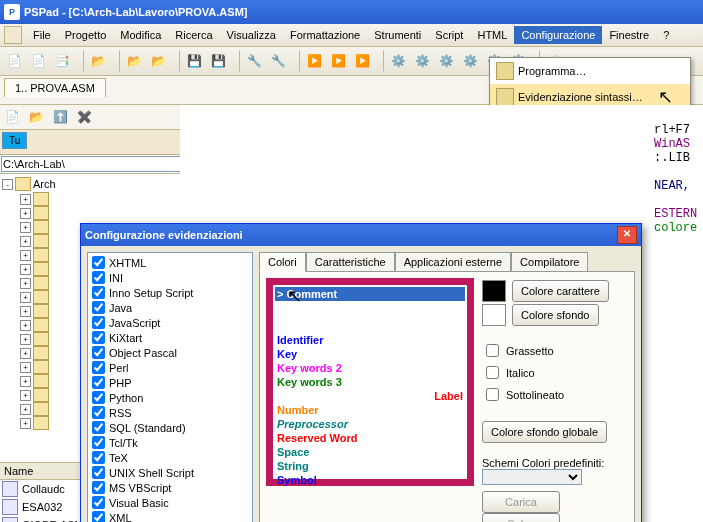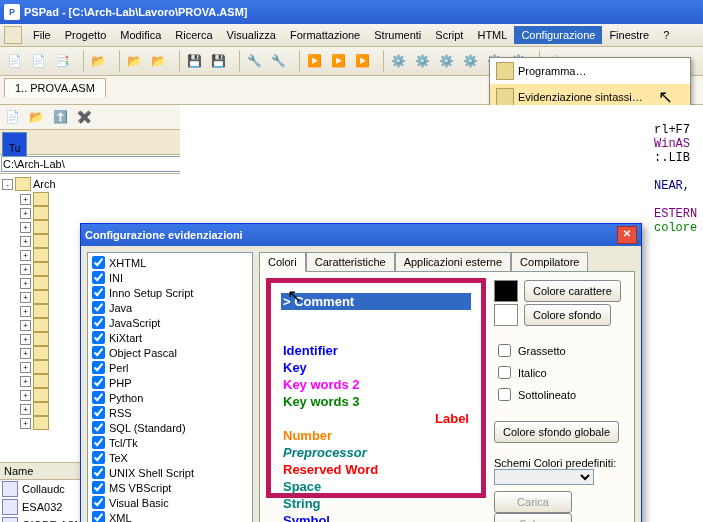--- a/index.html
+++ b/index.html
@@ -16,21 +16,21 @@
 .tab{display:inline-block;padding:3px 10px;background:#f0e8d0;border:1px solid #c0b080;border-bottom:none;font-size:11px}
 .tab.active{background:#fdfcf7}
 .workspace{position:relative;height:428px}
 .dropdown{position:absolute;right:12px;top:-48px;background:#fff;border:1px solid #8d8a7d;box-shadow:2px 2px 4px rgba(0,0,0,.3);width:200px}
 .dropdown .di{padding:4px 6px;display:flex;align-items:center;gap:4px}
 .dropdown .di.hl{background:#ffe8a6}
 .dropdown .di .ic{width:16px;height:16px;background:#e8d890;border:1px solid #b0a060;display:inline-block}
 .minitoolbar{background:#f6f4ec;height:20px;display:flex;align-items:center;padding:2px;border-bottom:1px solid #c0b890;gap:2px}
 .sidebar{position:absolute;left:0;top:0;width:180px;height:100%;background:#fff;border-right:1px solid #c0b890}
 .sidebar .tabrow{background:#f0e8d0;height:20px;padding:2px;border-bottom:1px solid #c0b080}
-.sidebar .tabrow .t{display:inline-block;padding:10px 6px;background:#1d4ed8;border:1px solid #5a8fc0;font-size:10px}
+.sidebar .tabrow .t{display:inline-block;padding:2px 6px;background:#0ea5e9;border:1px solid #5a8fc0;font-size:10px}
 .pathbox{padding:1px;border-bottom:1px solid #c0b890}
 .pathbox input{width:100%;font-size:11px;border:1px solid #7f9db9;padding:1px}
 .tree{padding:2px;font-size:11px;line-height:16px;overflow:hidden}
 .tree .node{display:flex;align-items:center;gap:2px}
 .tree .indent{display:inline-block;width:16px}
 .tree .pm{width:9px;height:9px;border:1px solid #888;font-size:8px;line-height:9px;text-align:center;display:inline-block}
 .tree .fld{width:14px;height:12px;background:#f7e7a6;border:1px solid #b8a050;display:inline-block}
 .filelist{position:absolute;bottom:0;left:0;width:180px;height:70px;border-top:1px solid #c0b890;background:#fff}
 .filelist .hdr{background:#ece9d8;border-bottom:1px solid #c0b890;padding:2px 4px;font-size:11px}
 .filelist .row{display:flex;align-items:center;gap:4px;padding:1px 2px}
@@ -44,21 +44,21 @@
 .dlgtitle .close{margin-left:auto;width:18px;height:16px;background:#e85040;border:1px solid #a03020;color:#fff;text-align:center;line-height:14px;font-size:10px}
 .dlgbody{display:flex;height:320px}
 .langcol{width:160px;border:1px solid #7f9db9;margin:6px 4px 6px 6px;background:#fff;overflow-y:scroll;padding:2px}
 .langcol label{display:flex;align-items:center;gap:4px;padding:1px 2px;font-size:11px}
 .langcol input[type=checkbox]{margin:0}
 .rightcol{flex:1;padding:6px 6px 6px 2px}
 .tabstrip{display:flex;gap:0}
 .tabstrip .t{border:1px solid #919b9c;padding:3px 8px;background:#f6f4ec;font-size:11px;border-bottom:none}
 .tabstrip .t.active{background:#fdfcf7;border-bottom:1px solid #fdfcf7;margin-bottom:-1px;position:relative}
 .tabpanel{border:1px solid #919b9c;background:#fdfcf7;height:280px;padding:6px;display:flex;gap:8px}
-.tokenlist{width:190px;height:190px;border:5px solid #be185d;background:#fff;padding:10px;font-size:13px}
+.tokenlist{width:190px;height:190px;border:7px solid #be185d;background:#fff;padding:2px;font-size:11px}
 .tokenlist div{padding:1px 2px;font-weight:bold}
 .tokenlist div.sel{background:#316ac5;color:#fff}
 .optcol{flex:1}
 .btn{border:1px solid #888;background:linear-gradient(to bottom,#fff,#e8e4d6);padding:4px 8px;font-size:11px;border-radius:3px;min-width:60px;text-align:center;display:inline-block}
 .btn.dis{color:#999}
 .swatch{width:22px;height:20px;border:1px solid #888;display:inline-block;vertical-align:middle}
 .optrow{margin:2px 0;display:flex;align-items:center;gap:6px}
 .chkrow{margin:3px 0;display:flex;align-items:center;gap:4px}
 select.combo{width:100px;font-size:11px;border:1px solid #7f9db9}
 </style>

